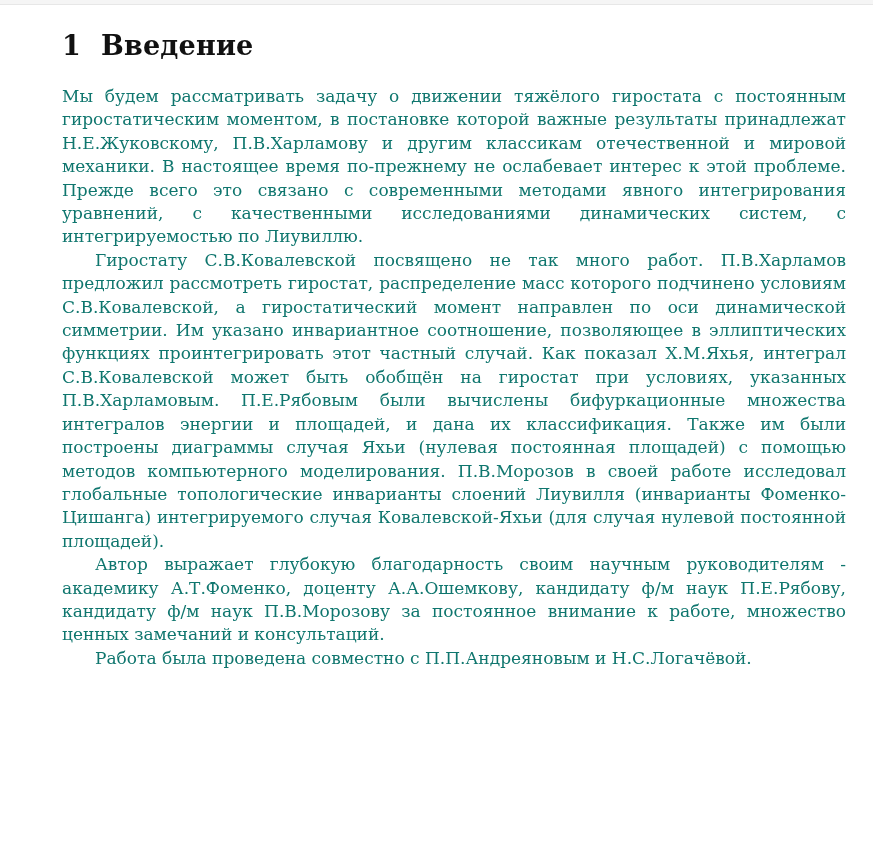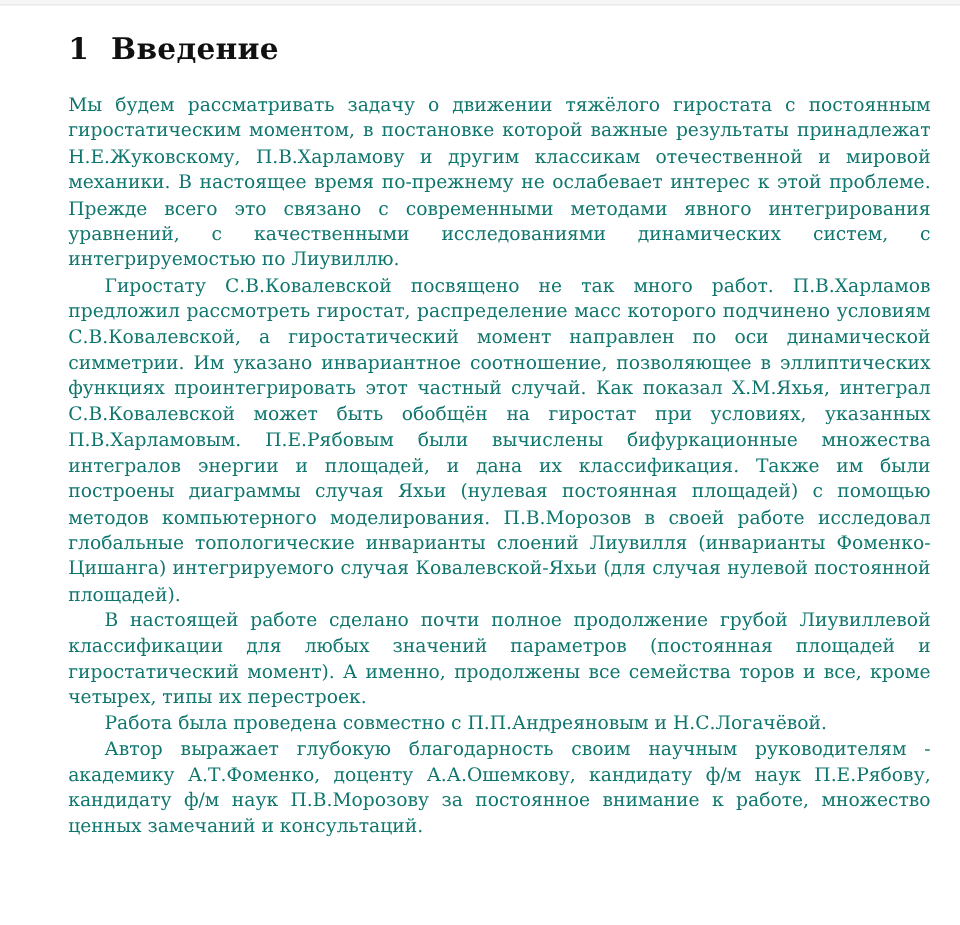--- a/index.html
+++ b/index.html
@@ -58,18 +58,17 @@
 
 <div class="page">
   <div class="top-band"></div>
   <div class="content">
     <h1 class="section-heading">
       <span class="sec-number">1</span><span>Введение</span>
     </h1>
     <div class="body-text">
       <p>Мы будем рассматривать задачу о движении тяжёлого гиростата с постоянным гиростатическим моментом, в постановке которой важные результаты принадлежат Н.Е.Жуковскому, П.В.Харламову и другим классикам отечественной и мировой механики. В настоящее время по-прежнему не ослабевает интерес к этой проблеме. Прежде всего это связано с современными методами явного интегрирования уравнений, с качественными исследованиями динамических систем, с интегрируемостью по Лиувиллю.</p>
       <p class="indent">Гиростату С.В.Ковалевской посвящено не так много работ. П.В.Харламов предложил рассмотреть гиростат, распределение масс которого подчинено условиям С.В.Ковалевской, а гиростатический момент направлен по оси динамической симметрии. Им указано инвариантное соотношение, позволяющее в эллиптических функциях проинтегрировать этот частный случай. Как показал Х.М.Яхья, интеграл С.В.Ковалевской может быть обобщён на гиростат при условиях, указанных П.В.Харламовым. П.Е.Рябовым были вычислены бифуркационные множества интегралов энергии и площадей, и дана их классификация. Также им были построены диаграммы случая Яхьи (нулевая постоянная площадей) с помощью методов компьютерного моделирования. П.В.Морозов в своей работе исследовал глобальные топологические инварианты слоений Лиувилля (инварианты Фоменко-Цишанга) интегрируемого случая Ковалевской-Яхьи (для случая нулевой постоянной площадей).</p>
-      <p class="indent">В настоящей работе сделано почти полное продолжение грубой Лиувиллевой классификации для любых значений параметров (постоянная площадей и гиростатический момент). А именно, продолжены все семейства торов и все, кроме четырех, типы их перестроек.</p>
+      <p class="indent">Автор выражает глубокую благодарность своим научным руководителям - академику А.Т.Фоменко, доценту А.А.Ошемкову, кандидату ф/м наук П.Е.Рябову, кандидату ф/м наук П.В.Морозову за постоянное внимание к работе, множество ценных замечаний и консультаций.</p>
       <p class="indent">Работа была проведена совместно с П.П.Андреяновым и Н.С.Логачёвой.</p>
-      <p class="indent">Автор выражает глубокую благодарность своим научным руководителям - академику А.Т.Фоменко, доценту А.А.Ошемкову, кандидату ф/м наук П.Е.Рябову, кандидату ф/м наук П.В.Морозову за постоянное внимание к работе, множество ценных замечаний и консультаций.</p>
     </div>
   </div>
 </div>
 
 </body></html>

